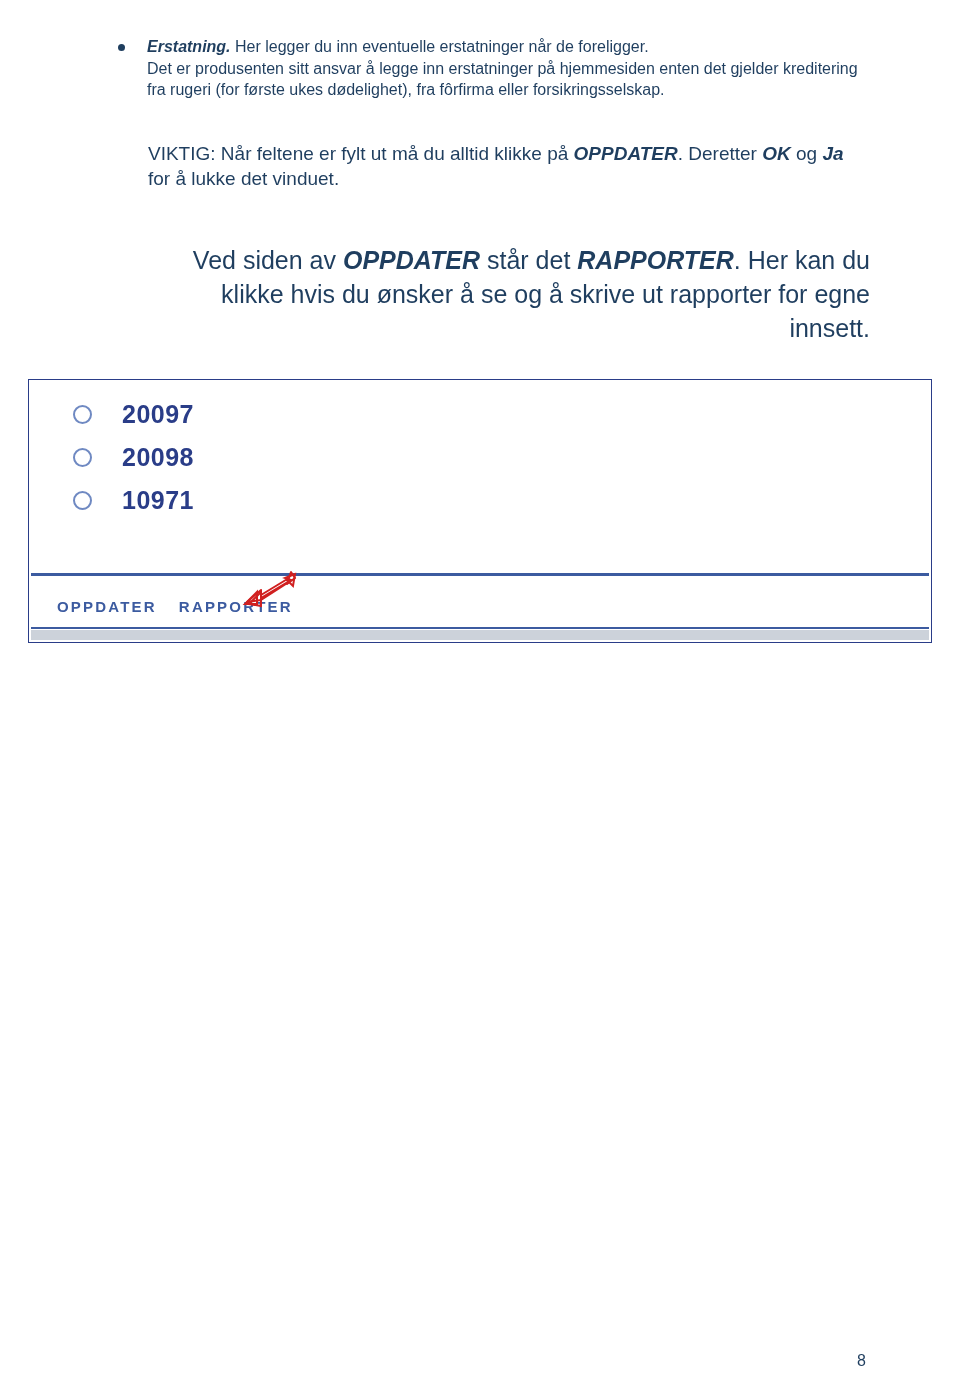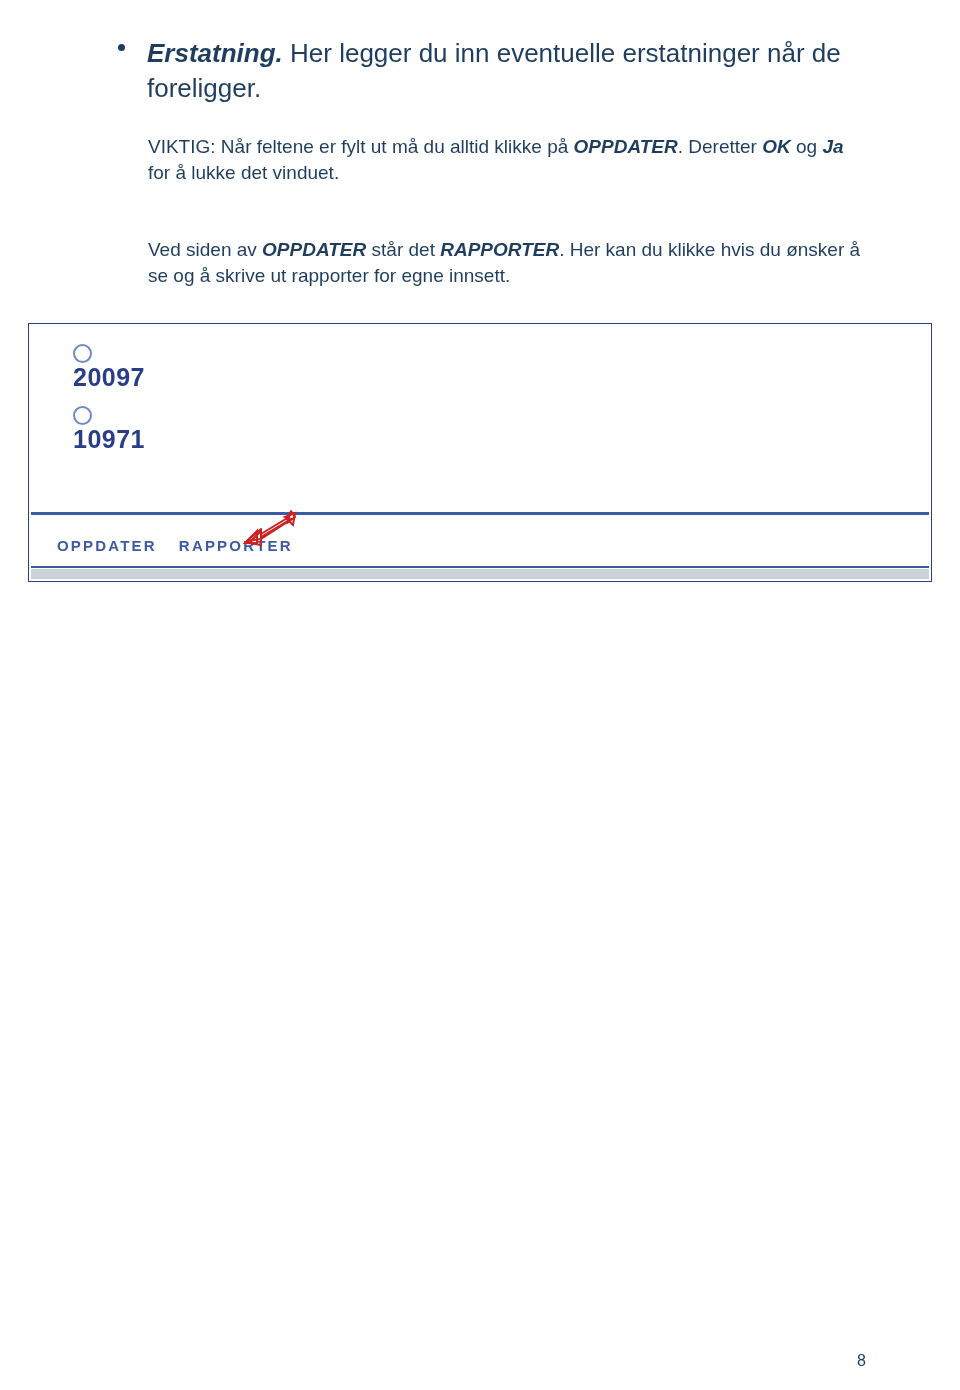--- a/index.html
+++ b/index.html
@@ -22,52 +22,54 @@
   .bullet-dot {
     width: 7px;
     height: 7px;
     background: #1f3e5f;
     border-radius: 50%;
     margin-top: 8px;
     flex-shrink: 0;
     margin-left: -2px;
   }
   .bullet-text {
-    font-size: 26px;
+    font-size: 16px;
     line-height: 1.35;
     color: #1f3e5f;
   }
   .bold-it { font-weight: bold; font-style: italic; }
   .para {
     font-size: 19px;
     line-height: 1.35;
     color: #1f3e5f;
-    margin-top: 28px;
+    margin-top: 40px;
     padding-left: 28px;
   }
   .para2 {
-    font-size: 19px;
+    font-size: 25px;
     line-height: 1.35;
     color: #1f3e5f;
     margin-top: 52px;
     padding-left: 28px;
+    text-align: right;
   }
   .screenshot-box {
     margin: 34px 28px 0 28px;
     border: 1px solid #2a3d88;
     background: #fff;
     position: relative;
   }
   .radio-list {
     padding: 20px 0 44px 44px;
   }
   .radio-row {
     display: flex;
+    align-items: center;
+    gap: 30px;
     margin-bottom: 14px;
-    flex-direction: column;
   }
   .radio-btn {
     width: 19px;
     height: 19px;
     border: 2px solid #6f89c2;
     border-radius: 50%;
     background: #fff;
     flex-shrink: 0;
   }
   .radio-label {
@@ -125,38 +127,43 @@
 </style>
 </head>
 <body>
 
 <div class="content">
 
   <div class="bullet-block">
     <div class="bullet-dot"></div>
     <div class="bullet-text">
       <span class="bold-it">Erstatning.</span><span> Her legger du inn eventuelle erstatninger når de foreligger.</span>
+      <div>Det er produsenten sitt ansvar å legge inn erstatninger på hjemmesiden enten det gjelder kreditering fra rugeri (for første ukes dødelighet), fra fôrfirma eller forsikringsselskap.</div>
     </div>
   </div>
 
   <div class="para">
     <span>VIKTIG: Når  feltene er fylt ut må du alltid klikke på </span><span class="bold-it">OPPDATER</span><span>. Deretter </span><span class="bold-it">OK</span><span> og </span><span class="bold-it">Ja</span><span> for å lukke det vinduet.</span>
   </div>
 
   <div class="para2">
     <span>Ved siden av </span><span class="bold-it">OPPDATER</span><span> står det  </span><span class="bold-it">RAPPORTER</span><span>. Her kan du klikke hvis du ønsker å se og å skrive ut rapporter for egne innsett.</span>
   </div>
 
 </div>
 
 <div class="screenshot-box">
   <div class="radio-list">
     <div class="radio-row">
       <div class="radio-btn"></div>
       <div class="radio-label">20097</div>
+    </div>
+    <div class="radio-row">
+      <div class="radio-btn"></div>
+      <div class="radio-label">20098</div>
     </div>
     <div class="radio-row">
       <div class="radio-btn"></div>
       <div class="radio-label">10971</div>
     </div>
   </div>
 
   <div class="thick-rule"></div>
 
   <div class="button-bar">

